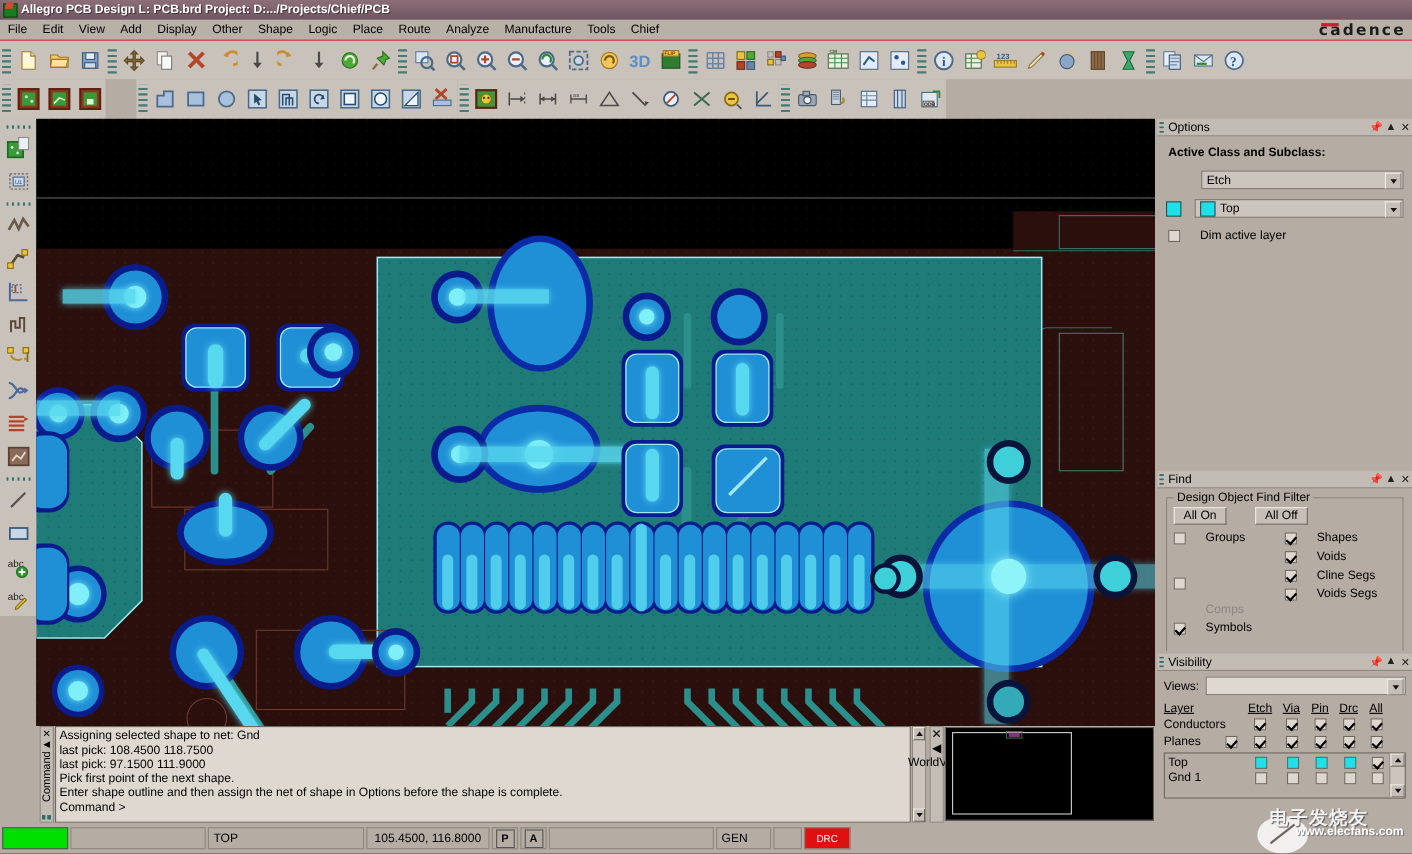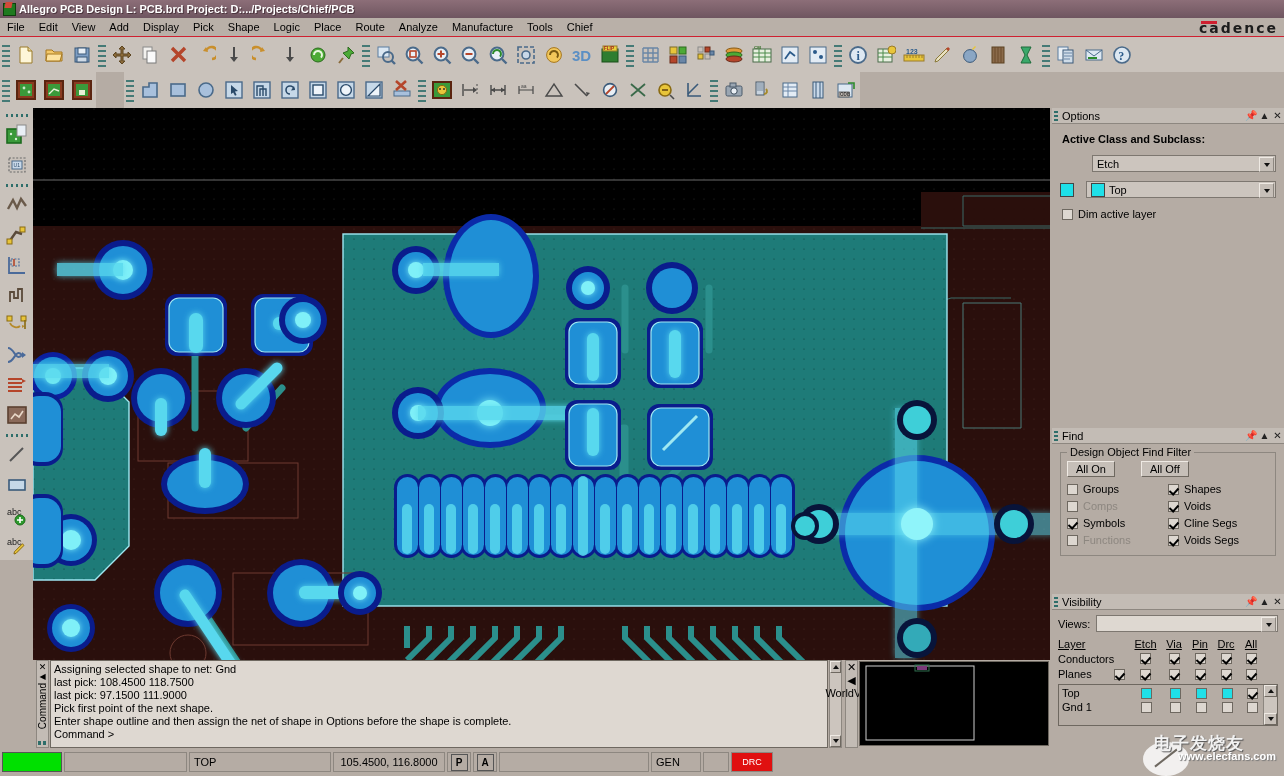--- a/index.html
+++ b/index.html
@@ -137,22 +137,22 @@
   .chk{
     width:11px;height:11px;border:1px solid #6e6860;background:#ddd7d0;
     box-sizing:border-box;display:inline-flex;align-items:center;justify-content:center;
     flex:0 0 auto;position:relative;
   }
   .chk.on::after{
     content:"";position:absolute;left:2px;top:1px;width:4px;height:7px;
     border:solid #000;border-width:0 2px 2px 0;transform:rotate(42deg);
   }
   .chk.cyan{background:#1fe0e8;}
-  .row{display:flex;align-items:center;gap:5px;margin-bottom:5px;}
-  .dim{color:#8d8780;}
+  .row{display:flex;align-items:center;gap:18px;margin-bottom:5px;}
+  .dim{color:#8d8780;margin-top:48px;}
 
   .grpbox{
     border:1px solid #8d8780;margin-top:6px;padding:8px 6px 4px 6px;position:relative;
   }
   .grpbox > .legend{
     position:absolute;top:-7px;left:6px;background:#b5aca4;padding:0 3px;font-size:11px;
   }
   .btn{
     border:1px solid #6e6860;background:#c6bfb8;
     border-top-color:#efeae4;border-left-color:#efeae4;
@@ -254,21 +254,21 @@
     <div class="tico"></div>
     <div class="ttext">Allegro PCB Design L: PCB.brd  Project: D:.../Projects/Chief/PCB</div>
   </div>
 
   <div class="menubar">
     <div class="mi">File</div>
     <div class="mi">Edit</div>
     <div class="mi">View</div>
     <div class="mi">Add</div>
     <div class="mi">Display</div>
-    <div class="mi">Pick</div>
+    <div class="mi">Other</div>
     <div class="mi">Shape</div>
     <div class="mi">Logic</div>
     <div class="mi">Place</div>
     <div class="mi">Route</div>
     <div class="mi">Analyze</div>
     <div class="mi">Manufacture</div>
     <div class="mi">Tools</div>
     <div class="mi">Chief</div>
     <div class="cadlogo">
       <span class="bar"></span>

